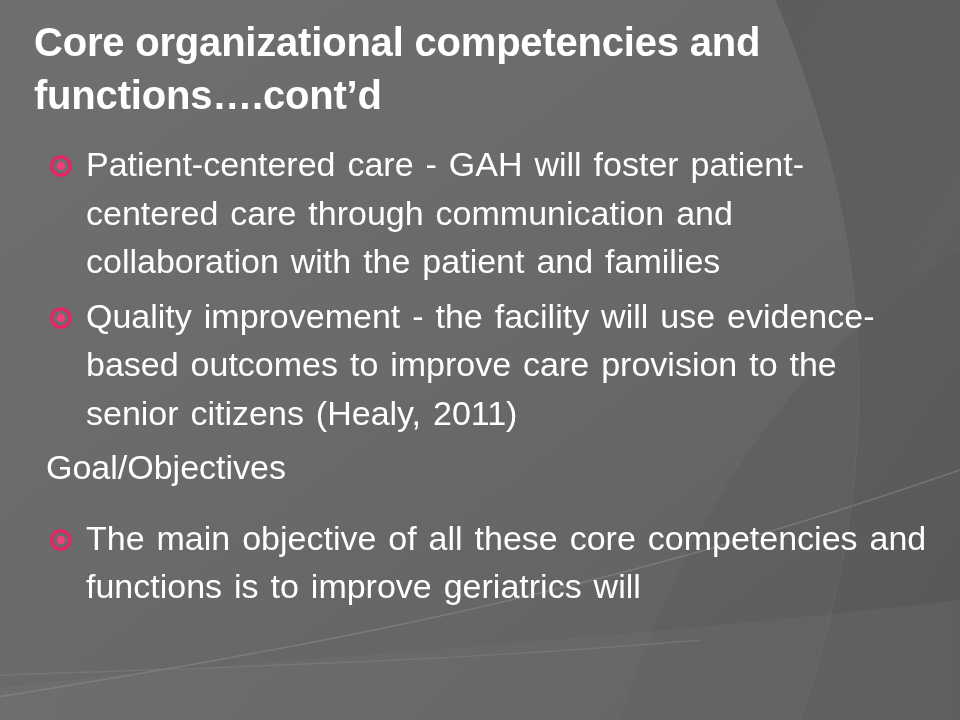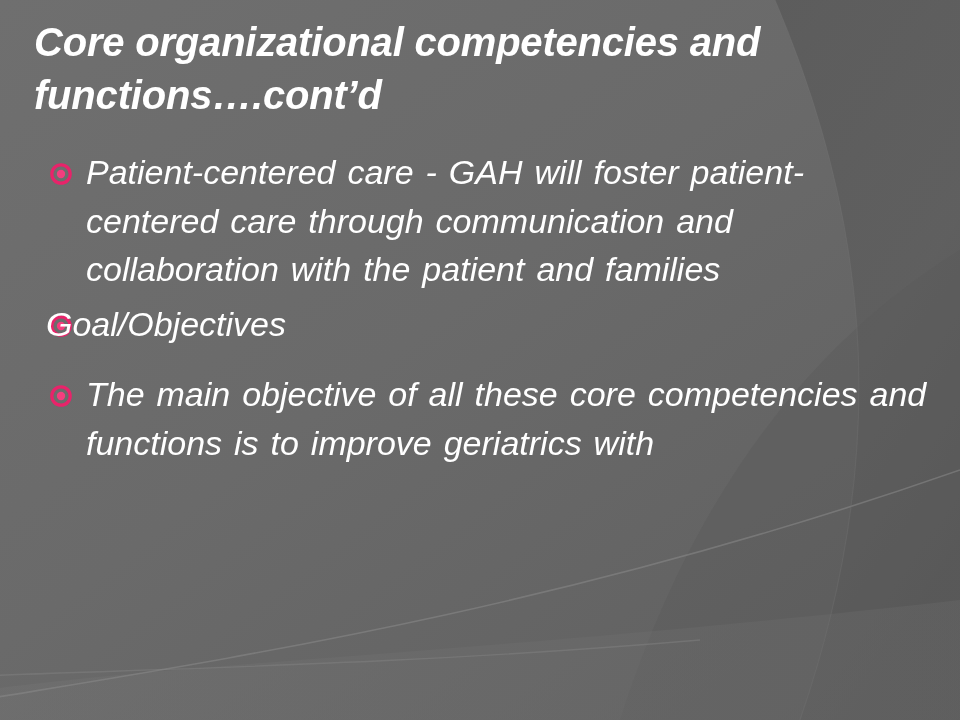--- a/index.html
+++ b/index.html
@@ -10,21 +10,20 @@
   body {
     font-family: "Liberation Sans", sans-serif;
   }
 
   #slide {
     position: relative;
     width: 960px;
     height: 720px;
     overflow: hidden;
     background: #ef4444;
-    font-style: italic;
   }
 
   
   #bg-layer {
     position: absolute;
     inset: 0;
     width: 960px;
     height: 720px;
     pointer-events: none;
   }
@@ -40,21 +39,21 @@
     font-weight: bold;
     line-height: 53px;
     letter-spacing: -0.2px;
     white-space: pre-line;
   }
 
   
   #body-content {
     position: absolute;
     left: 0;
-    top: 148px;
+    top: 140px;
     width: 960px;
   }
 
   .para {
     position: relative;
     color: #ffffff;
     font-size: 34px;
     line-height: 48.5px;
     word-spacing: 2.5px;
   }
@@ -136,29 +135,30 @@
         <circle cx="11" cy="11" r="4.2" fill="#f53d7e"></circle>
       </svg>
       <span class="para-text">Patient-centered care - GAH will foster patient-centered care through communication and collaboration with the patient and families</span>
     </div>
 
     <div class="para bulleted">
       <svg class="bullet" viewBox="0 0 22 22" xmlns="http://www.w3.org/2000/svg">
         <circle cx="11" cy="11" r="9.2" fill="none" stroke="#e8236a" stroke-width="3.2"></circle>
         <circle cx="11" cy="11" r="4.2" fill="#f53d7e"></circle>
       </svg>
+      <span class="para-text">Quality improvement - the facility will use evidence-based outcomes to improve care provision to the senior citizens (Healy, 2011)</span>
     </div>
 
     <div class="para plain">
       <span class="para-text">Goal/Objectives</span>
     </div>
 
     <div class="para bulleted">
       <svg class="bullet" viewBox="0 0 22 22" xmlns="http://www.w3.org/2000/svg">
         <circle cx="11" cy="11" r="9.2" fill="none" stroke="#e8236a" stroke-width="3.2"></circle>
         <circle cx="11" cy="11" r="4.2" fill="#f53d7e"></circle>
       </svg>
-      <span class="para-text">The main objective of all these core competencies and functions is to improve geriatrics with</span>
+      <span class="para-text">The main objective of all these core competencies and functions is to improve geriatrics will</span>
     </div>
 
   </div>
 
 </div>
 
 </body></html>

